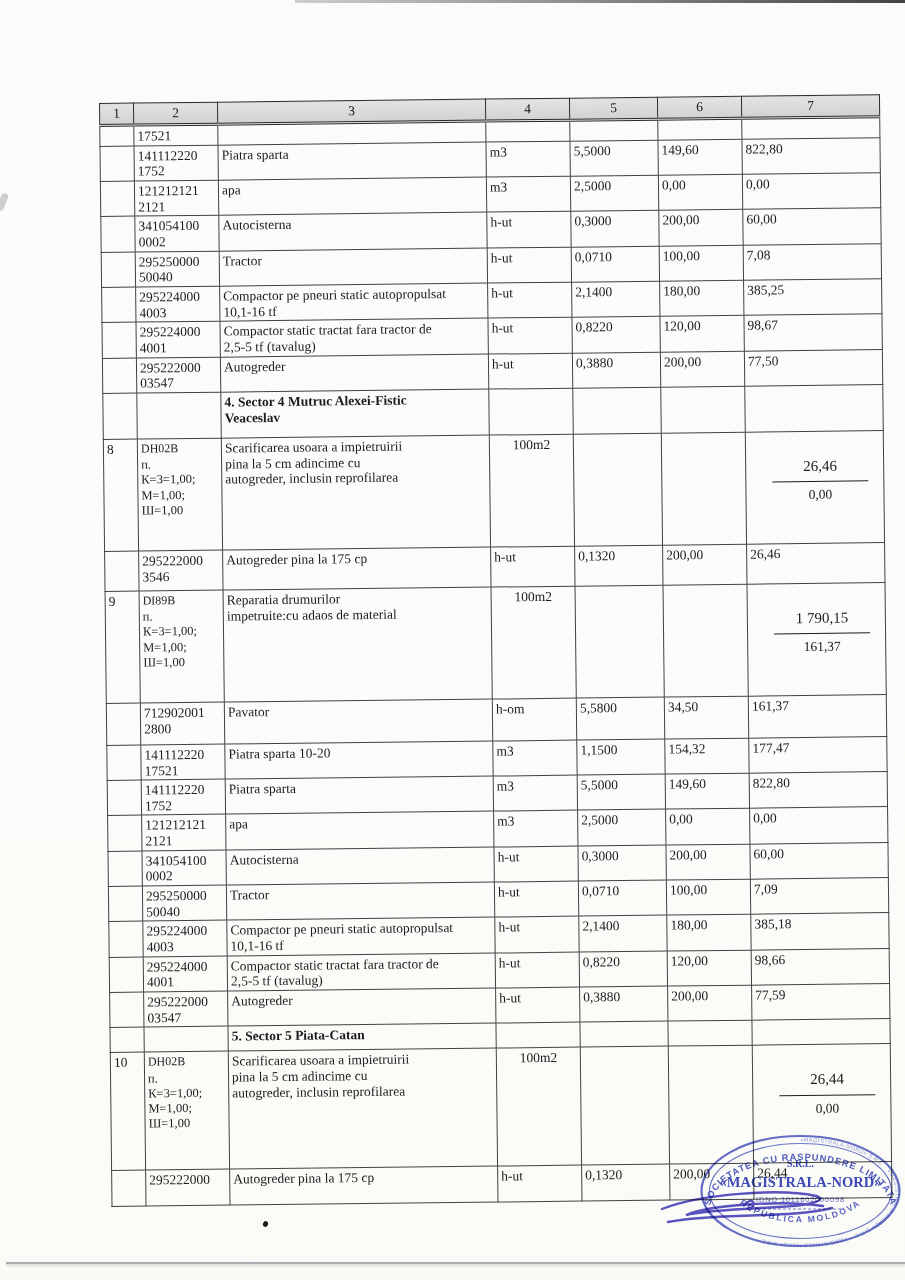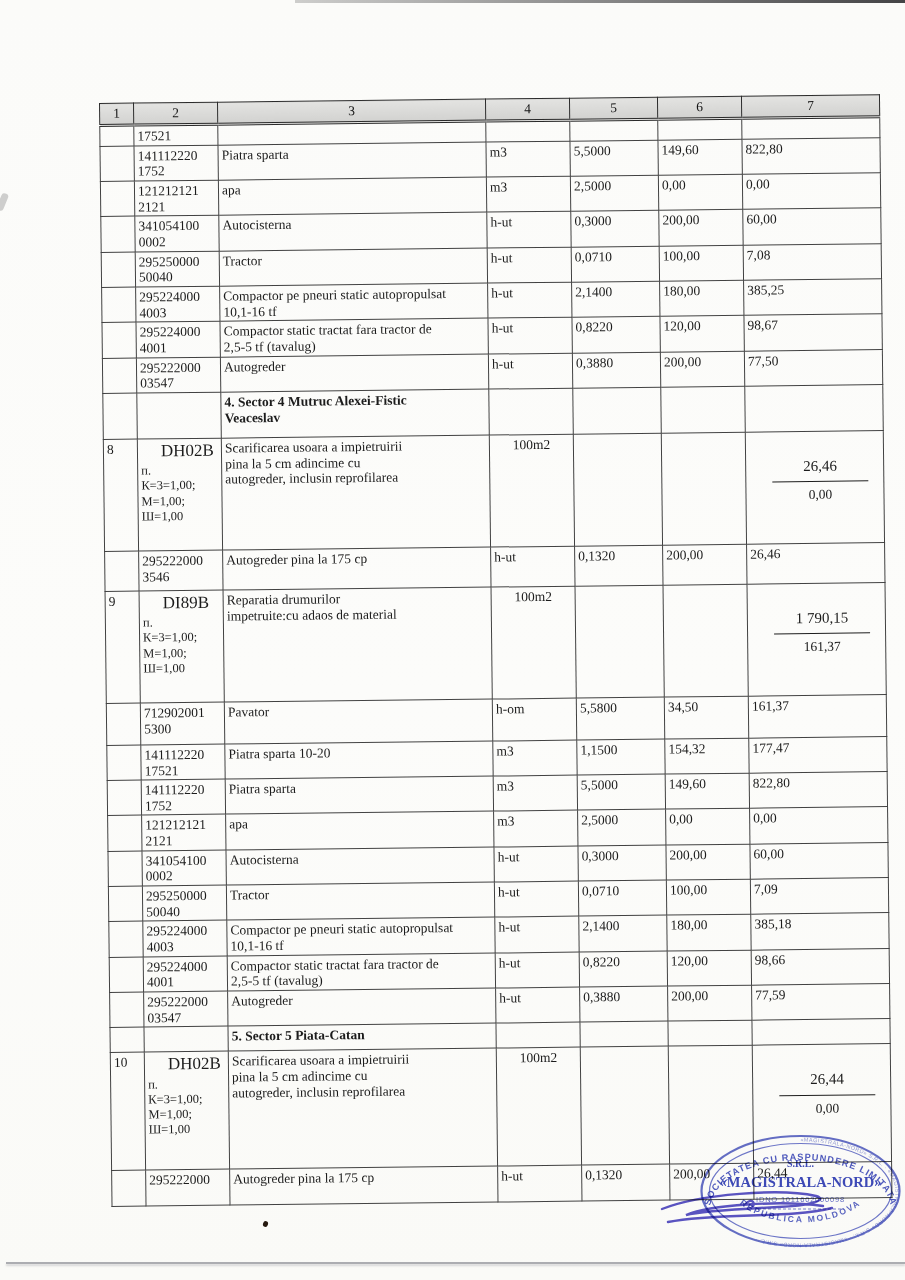--- a/index.html
+++ b/index.html
@@ -32,21 +32,21 @@
     padding:2px 3px 1px 3px;font-size:13.5px;line-height:1.16;
     overflow:hidden;word-wrap:break-word;}
   td.code,td.desc-cell,td.section-cell,td.item-desc,.item-code-sub{white-space:pre-line;}
   td.code{padding-left:5px;}
   td.desc-cell{padding-left:7px;}
   td.unit,td.qty,td.price{padding-left:14px;vertical-align:middle;}
   td.total{padding-left:14px;padding-top:4px;}
   td.section-cell{font-weight:bold;font-size:14.5px;padding-left:7px;line-height:1.32;}
   td.item-no{font-size:15px;padding:4px 0 0 7px;}
   td.item-code{padding-left:5px;}
-  .item-code-main{font-size:17px;line-height:1.2;margin-left:20px;}
+  .item-code-main{font-size:12px;line-height:1.2;}
   .item-code-sub{font-size:12.5px;line-height:1.22;margin-top:2px;}
   td.item-desc{font-size:15px;line-height:1.28;padding-left:7px;padding-top:3px;}
   td.unit-item{text-align:center;vertical-align:top;padding-top:44px;font-size:14.5px;}
   td.total-frac{vertical-align:top;}
   .frac{width:96px;margin:24px 12px 0 auto;text-align:center;}
   .frac-top{font-size:15px;}
   .frac-line{border-top:1.5px solid #1e1e1e;margin:6px 0 5px 0;height:0;}
   .frac-bot{font-size:13.5px;}
   
   .stamp{position:absolute;left:696px;top:1129px;width:209px;height:124px;
@@ -227,21 +227,21 @@
             <div class="frac">
               <div class="frac-top">1 790,15</div>
               <div class="frac-line"></div>
               <div class="frac-bot">161,37</div>
             </div>
           </td>
         </tr>
         <tr style="height: 42px;">
           <td></td>
           <td class="code">712902001
-5300</td>
+2800</td>
           <td class="desc-cell">Pavator</td>
           <td class="unit">h-om</td>
           <td class="qty">5,5800</td>
           <td class="price">34,50</td>
           <td class="total">161,37</td>
         </tr>
         <tr style="height: 33px;">
           <td></td>
           <td class="code">141112220
 17521</td>

